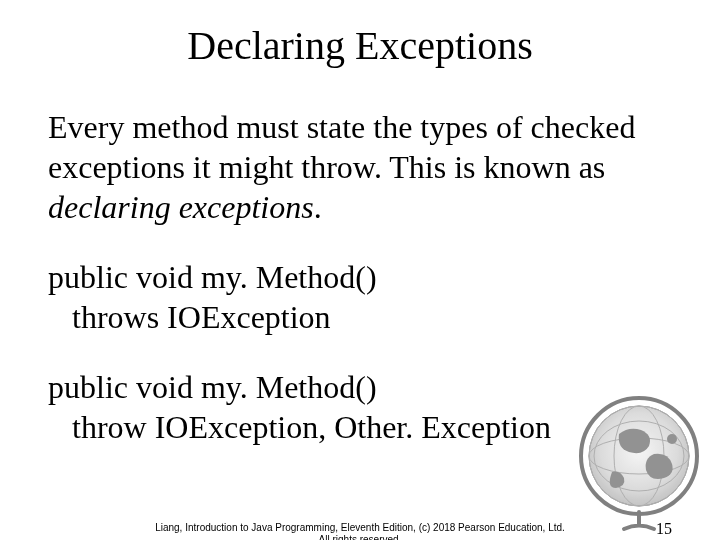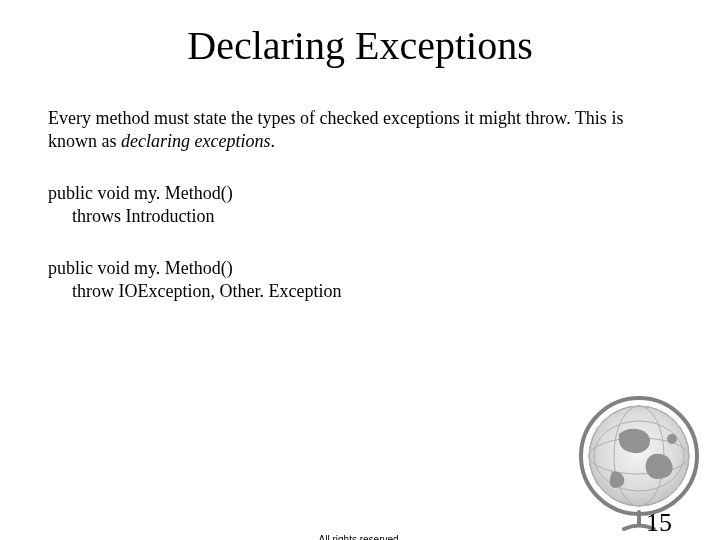--- a/index.html
+++ b/index.html
@@ -17,21 +17,21 @@
     padding: 0;
   }
   .title {
     font-size: 40px;
     text-align: center;
     margin-top: 22px;
     font-weight: normal;
   }
   .body {
     margin: 38px 48px 0 48px;
-    font-size: 18px;
+    font-size: 32px;
     line-height: 1.25;
   }
   .body p { margin-bottom: 30px; }
   .italic { font-style: italic; }
   .indent { margin-left: 24px; display: block; }
   .footer {
     position: absolute;
     bottom: 16px;
     left: 0;
     right: 0;
@@ -39,21 +39,21 @@
     font-family: Arial, Helvetica, sans-serif;
     font-size: 10px;
     line-height: 1.2;
     color: #000;
   }
   .page-number {
     position: absolute;
     bottom: 24px;
     right: 48px;
     font-family: "Times New Roman", Times, serif;
-    font-size: 26px;
+    font-size: 16px;
     color: #000;
   }
   .globe {
     position: absolute;
     right: 6px;
     bottom: 28px;
     width: 150px;
     height: 150px;
     opacity: 0.93;
   }
@@ -65,21 +65,21 @@
 
   <h1 class="title">Declaring Exceptions</h1>
 
   <div class="body">
     <p>
       <span>Every method must state the types of checked exceptions it might throw. This is known as </span><span class="italic">declaring exceptions</span><span>.</span>
     </p>
 
     <p>
       <span>public void my. Method()</span><br>
-      <span class="indent">throws Introduction</span>
+      <span class="indent">throws IOException</span>
     </p>
 
     <p>
       <span>public void my. Method()</span><br>
       <span class="indent">throw IOException, Other. Exception</span>
     </p>
   </div>
 
   <div class="globe">
     <svg viewBox="0 0 150 150" width="150" height="150">
@@ -103,18 +103,19 @@
       <ellipse cx="75" cy="72" rx="45" ry="35" fill="none" stroke="#aaa" stroke-width="1"></ellipse>
 
       <path d="M55 50 q10 -8 22 -4 q12 5 8 16 q-6 10 -20 6 q-12 -4 -10 -18 z" fill="#8a8a8a"></path>
       <path d="M90 70 q14 -2 18 10 q3 10 -8 14 q-14 4 -18 -8 q-2 -12 8 -16 z" fill="#8a8a8a"></path>
       <path d="M48 88 q8 -2 12 6 q2 8 -8 10 q-10 0 -4 -16 z" fill="#8a8a8a"></path>
       <circle cx="108" cy="55" r="5" fill="#8a8a8a"></circle>
     </svg>
   </div>
 
   <div class="footer">
+    <div>Liang, Introduction to Java Programming, Eleventh Edition, (c) 2018 Pearson Education, Ltd.</div>
     <div>All rights reserved.</div>
   </div>
 
   <div class="page-number">15</div>
 
 </div>
 
 </body></html>

